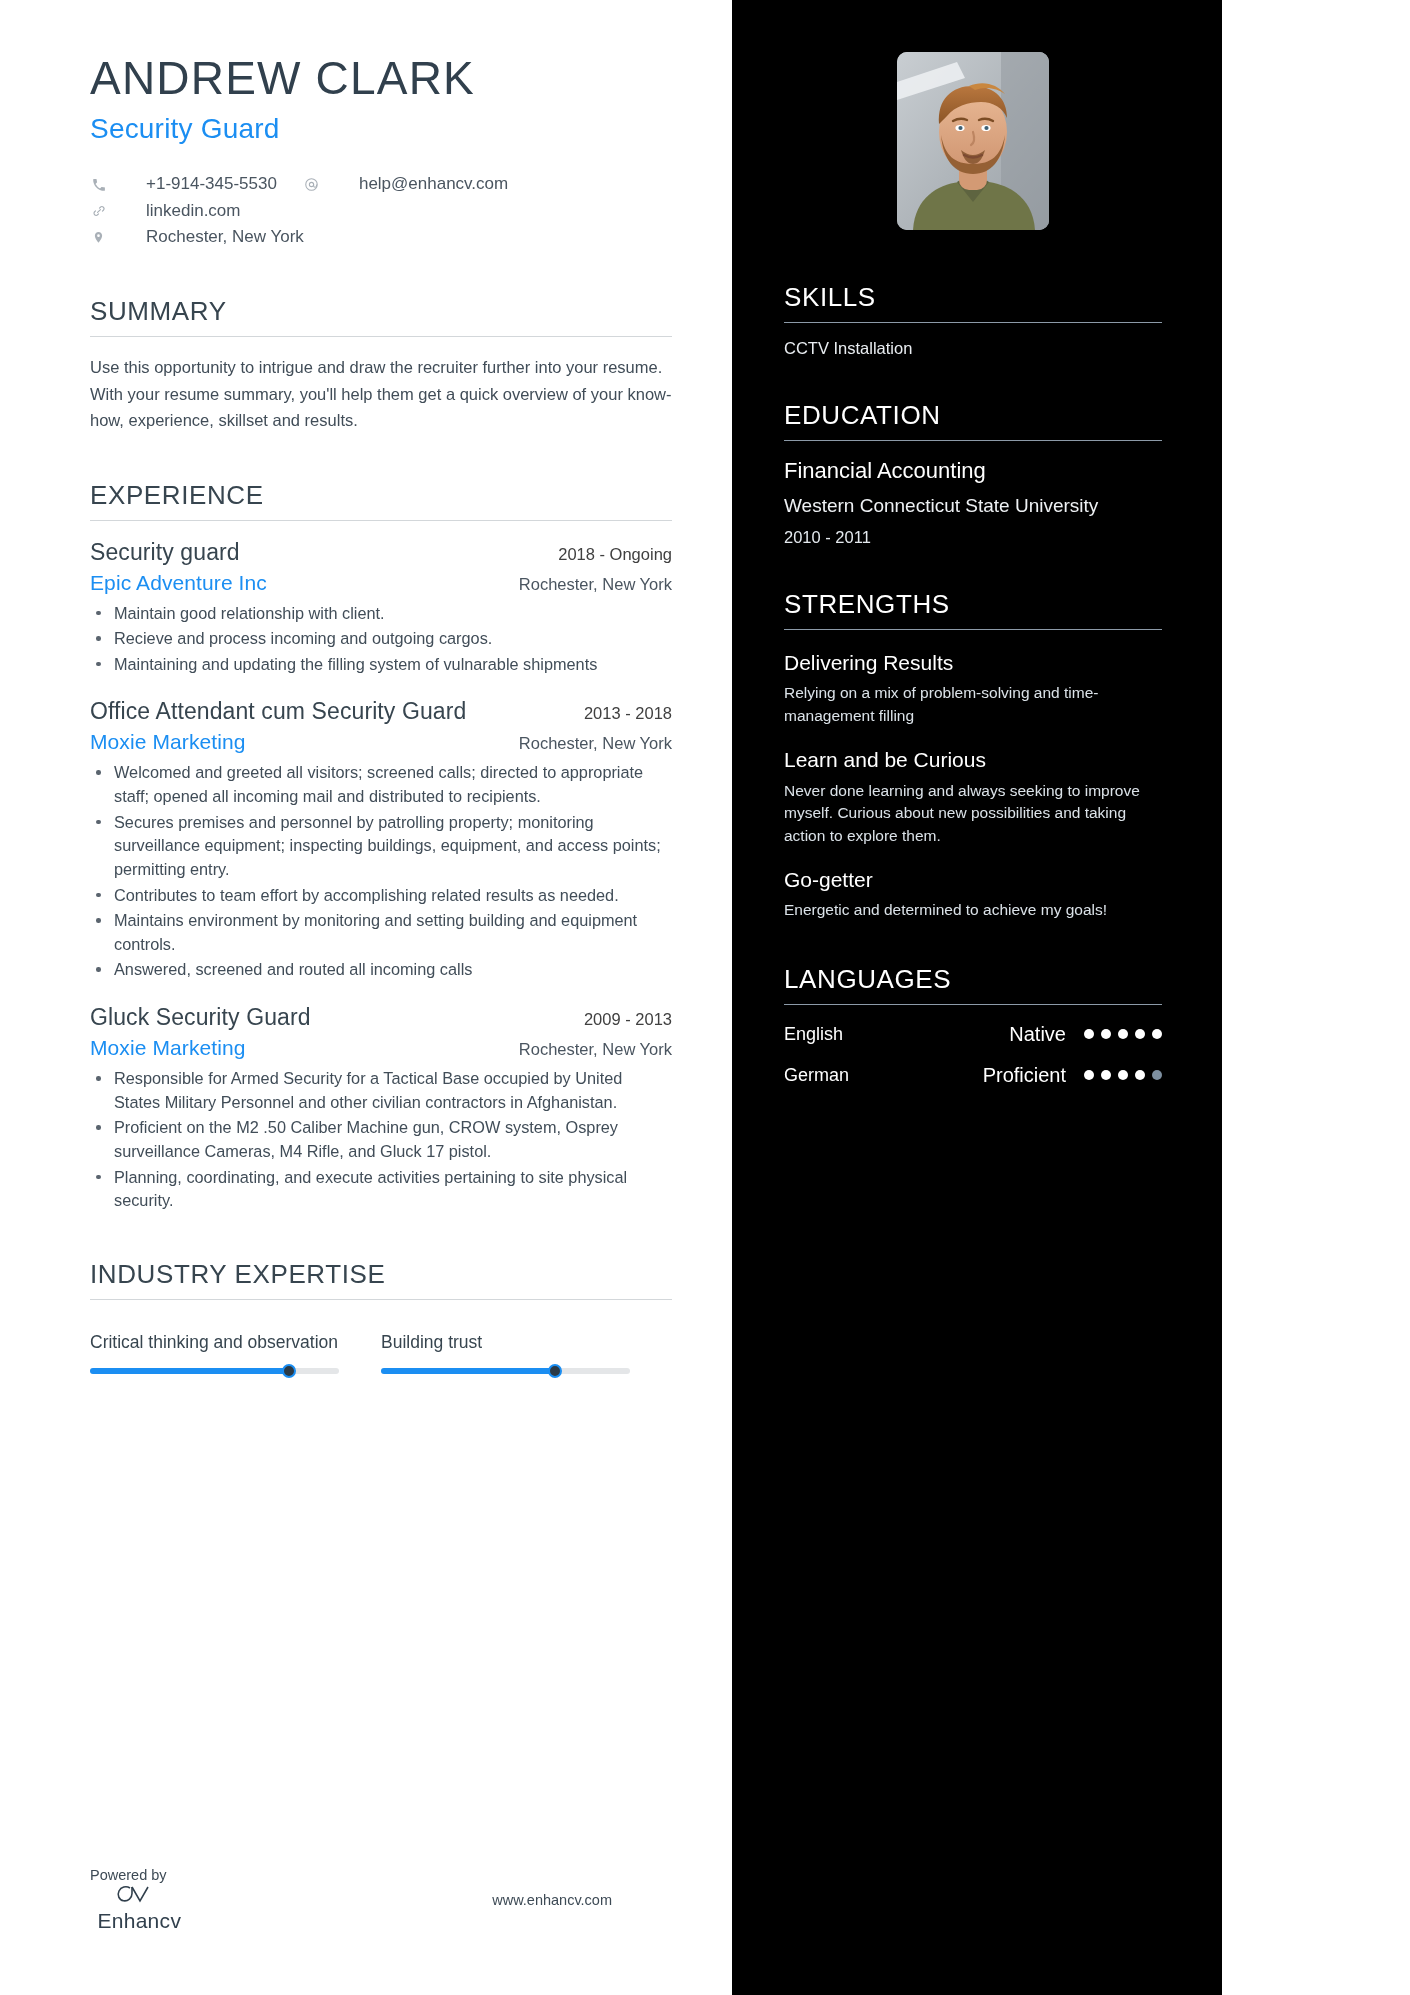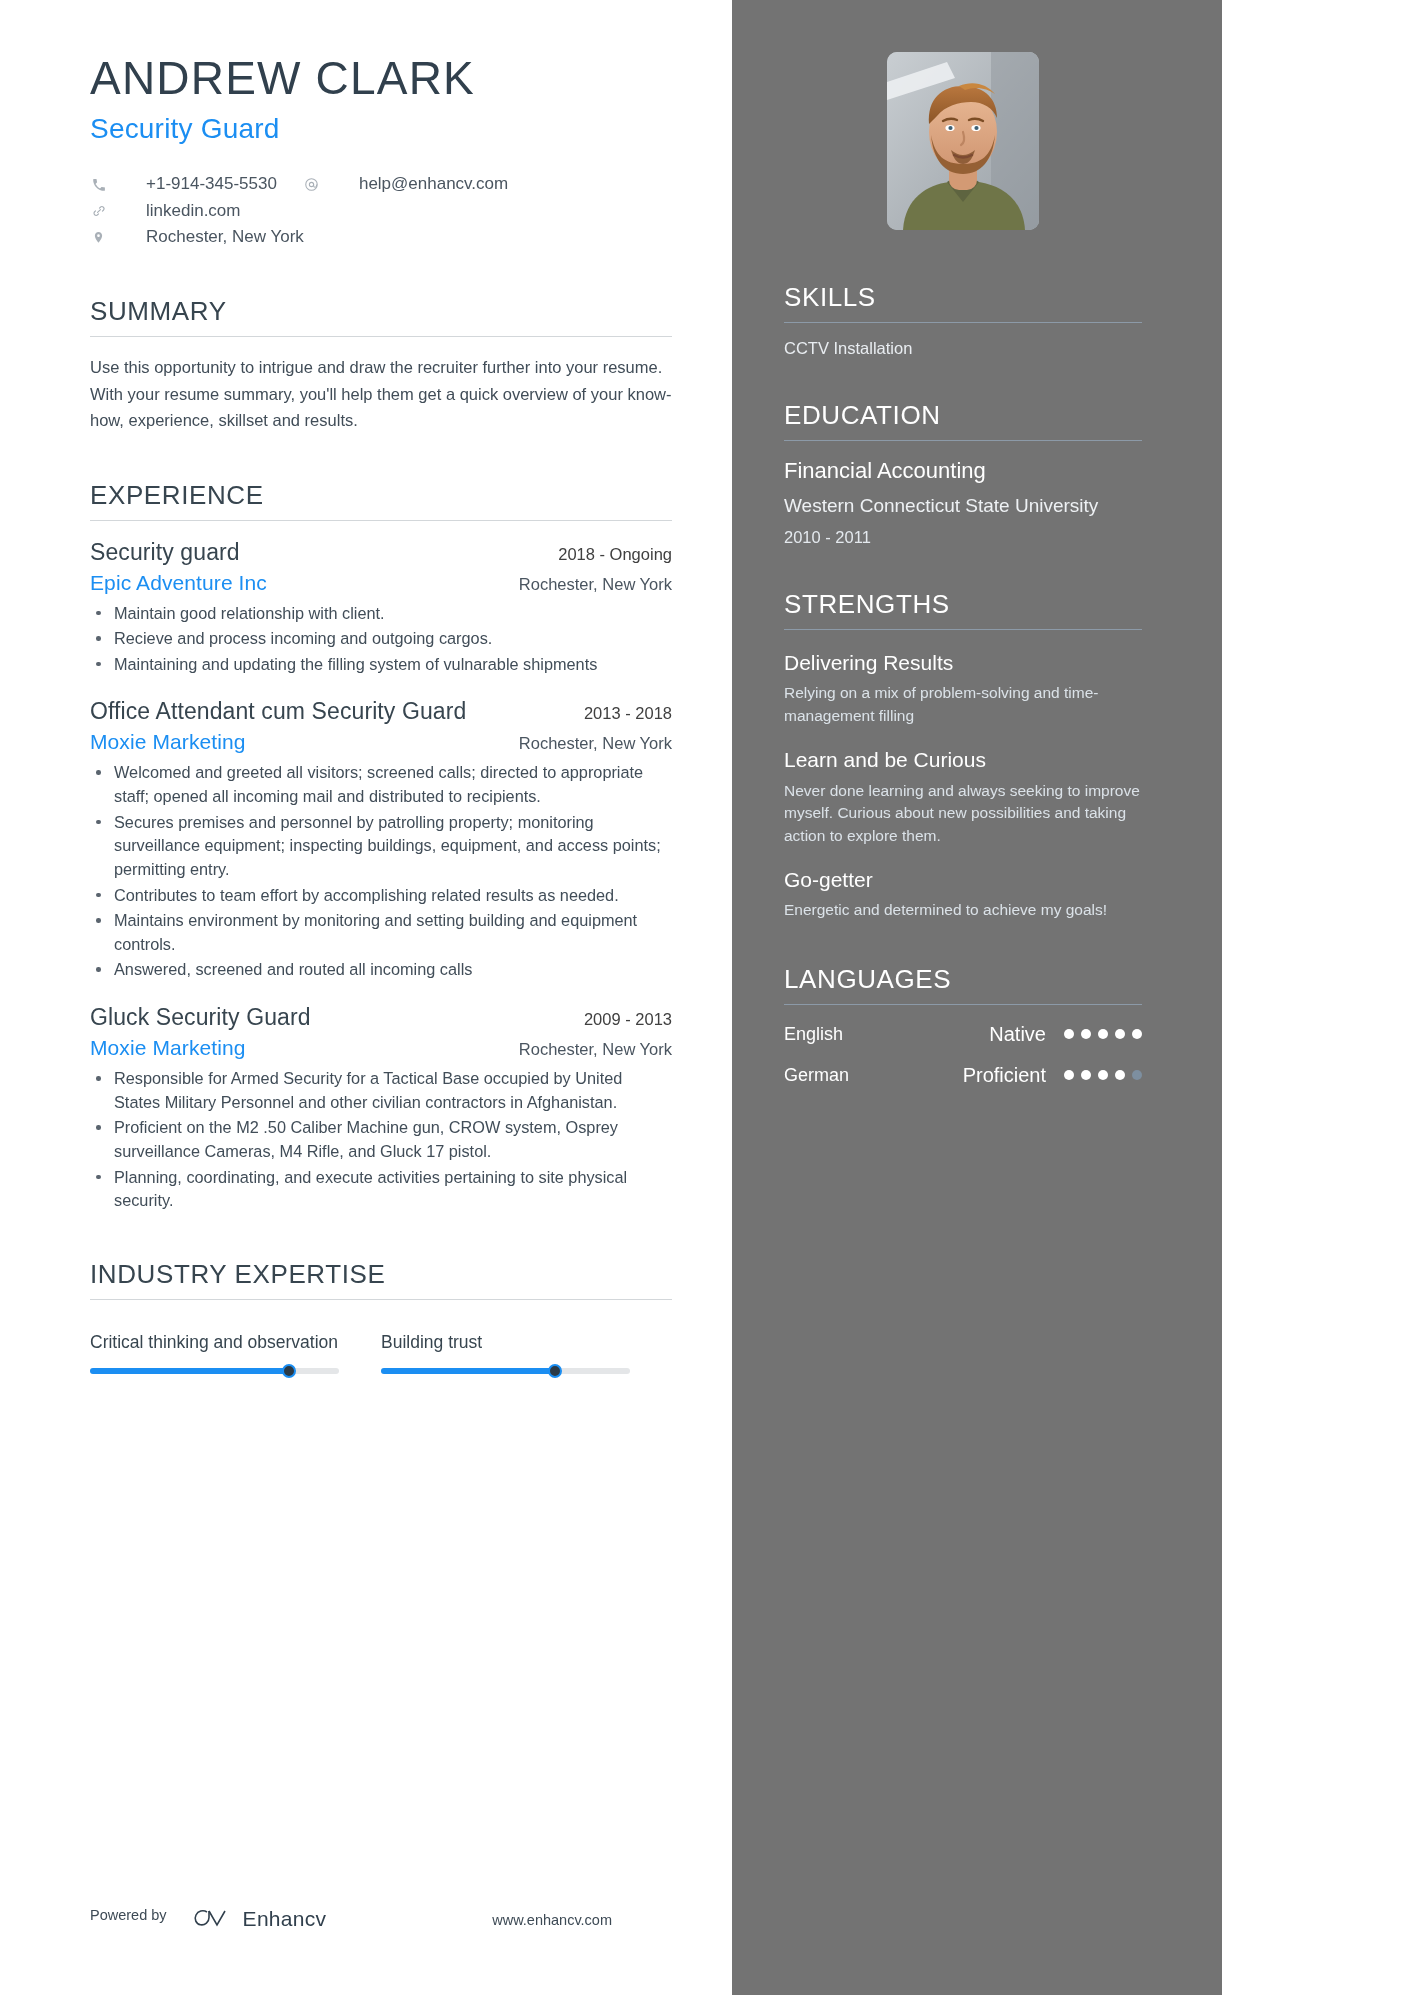--- a/index.html
+++ b/index.html
@@ -194,32 +194,32 @@
   .footer {
     position: absolute;
     left: 90px;
     right: 60px;
     bottom: 62px;
     display: flex;
     align-items: center;
     font-size: 14.5px;
     color: #3d4a55;
   }
-  .powered { display: flex; align-items: flex-start; }
+  .powered { display: flex; align-items: center; flex-direction: column; }
   .powered-label { margin-right: 22px; }
   .brand-mark { margin-right: 10px; display: flex; }
   .brand-name { font-size: 21px; color: #31404d; letter-spacing: .3px; }
   .footer-url { margin-left: auto; margin-right: 60px; }
 
   
   .side-col {
     width: 490px;
-    background: #737373;
+    background: #000000;
     color: #ffffff;
-    padding: 52px 80px 0 52px;
+    padding: 52px 60px 0 52px;
   }
 
   .photo-wrap {
     display: flex;
     justify-content: center;
     margin-bottom: 52px;
   }
   .photo {
     width: 152px;
     height: 178px;

